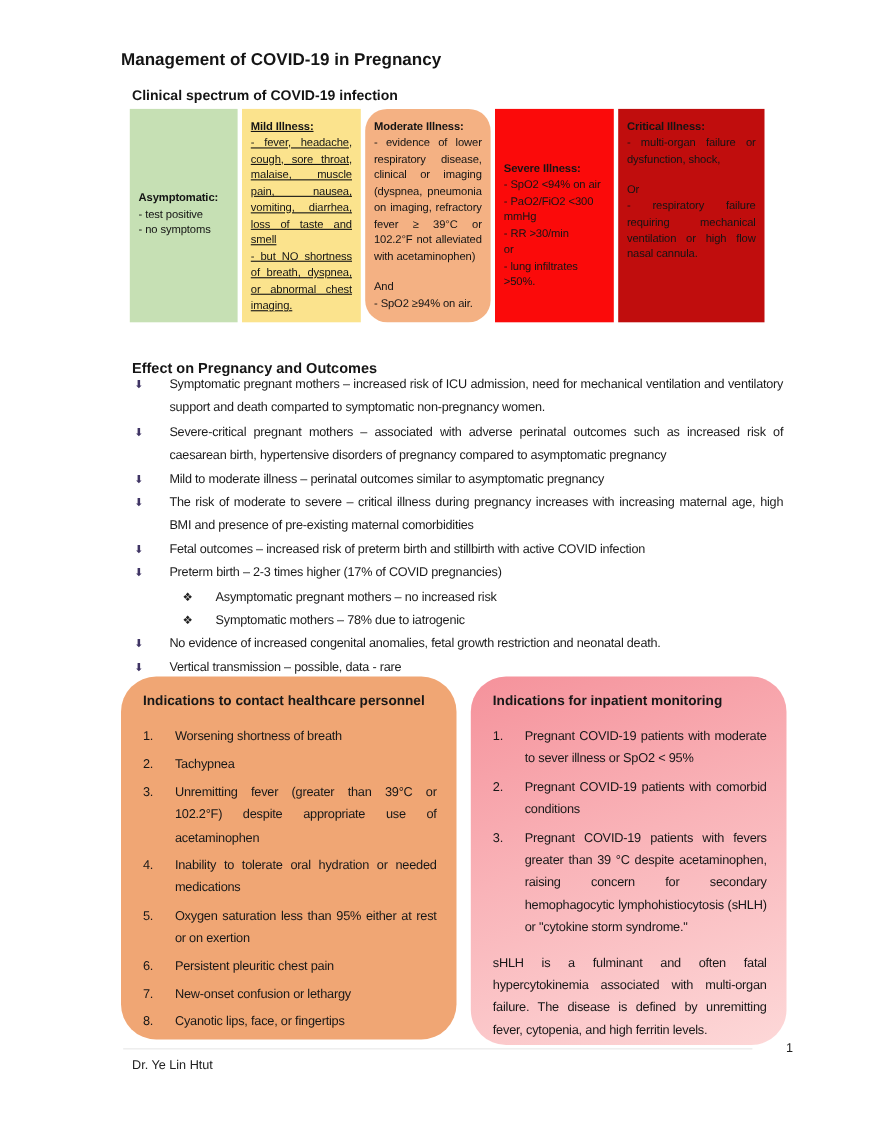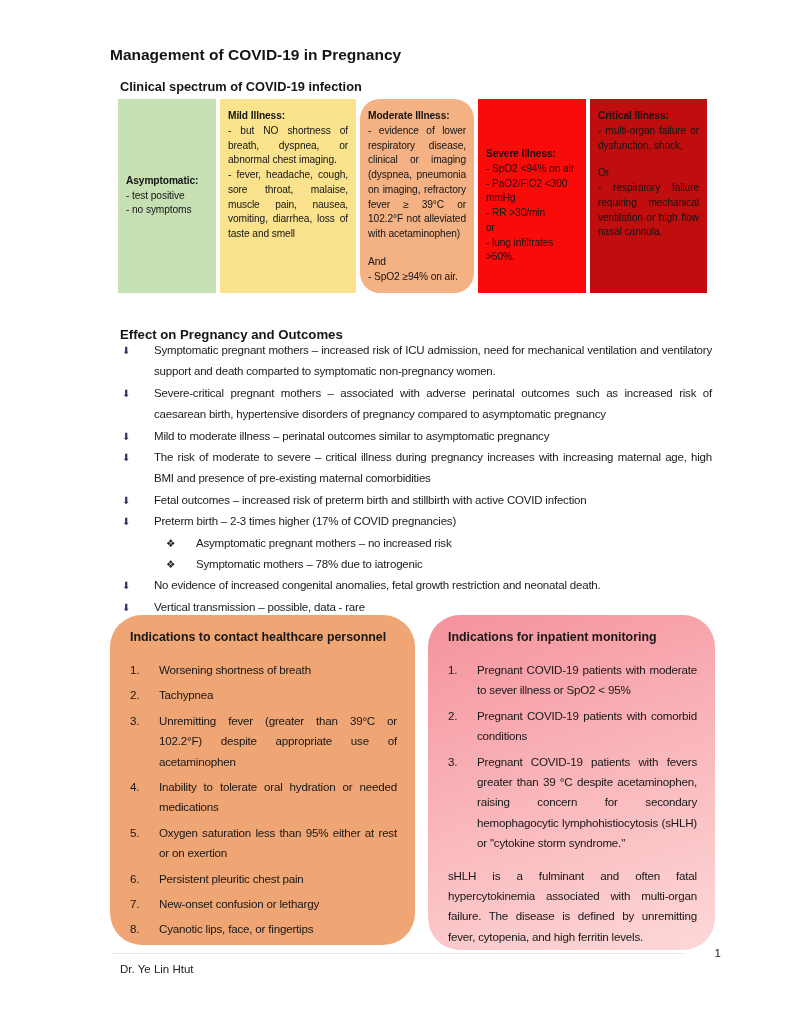--- a/index.html
+++ b/index.html
@@ -21,24 +21,24 @@
     position:absolute; top:99px; left:118px; width:597px; height:194px;
     display:flex; gap:4px;
   }
   .sbox {
     box-sizing:border-box; padding:10px 8px; font-size:10.2px; line-height:1.45;
     letter-spacing:-0.1px; text-align:justify; color:#141414; overflow:hidden;
   }
   .sbox p { margin:0; }
   .sbox .sbox-title { font-weight:bold; text-align:left; }
   .sbox-asymptomatic { width:98px; background:#c6e0b4; display:flex; flex-direction:column; justify-content:center; text-align:left; }
-  .sbox-mild        { width:136px; background:#fbe38d; }
+  .sbox-mild        { width:108px; background:#fbe38d;text-decoration:underline; }
   .sbox-moderate    { width:114px; background:#f4b183;border-radius:20px; }
   .sbox-severe      { width:108px; background:#fb0a0a; padding-top:48px; text-align:left; }
-  .sbox-critical    { width:117px; background:#c00d0d; }
+  .sbox-critical    { width:133px; background:#c00d0d; }
   .sbox .spaced { margin:13px 0 0 0; }
   .sbox .gap-top { }
 
   
   .effects-list { position:absolute; top:340px; left:120px; width:592px; list-style:none; margin:0; padding:0; }
   .effect-item {
     position:relative; padding-left:34px; font-size:11.5px; line-height:21.4px;
     letter-spacing:-0.2px; text-align:justify;
   }
   .effect-item .bullet { position:absolute; left:2px; top:0; font-size:10px; color:#3f3464; }
@@ -76,22 +76,22 @@
   <div class="spectrum-row">
 
     <div class="sbox sbox-asymptomatic">
       <p class="sbox-title">Asymptomatic:</p>
       <p>- test positive</p>
       <p>- no symptoms</p>
     </div>
 
     <div class="sbox sbox-mild">
       <p class="sbox-title">Mild Illness:</p>
+      <p>- fever, headache, cough, sore throat, malaise, muscle pain, nausea, vomiting, diarrhea, loss of taste and smell</p>
       <p>- but NO shortness of breath, dyspnea, or abnormal chest imaging.</p>
-      <p>- fever, headache, cough, sore throat, malaise, muscle pain, nausea, vomiting, diarrhea, loss of taste and smell</p>
     </div>
 
     <div class="sbox sbox-moderate">
       <p class="sbox-title">Moderate Illness:</p>
       <p>- evidence of lower respiratory disease, clinical or imaging (dyspnea, pneumonia on imaging, refractory fever ≥ 39°C or 102.2°F not alleviated with acetaminophen)</p>
       <p class="spaced">And</p>
       <p class="gap-top">- SpO2 ≥94% on air.</p>
     </div>
 
     <div class="sbox sbox-severe">

